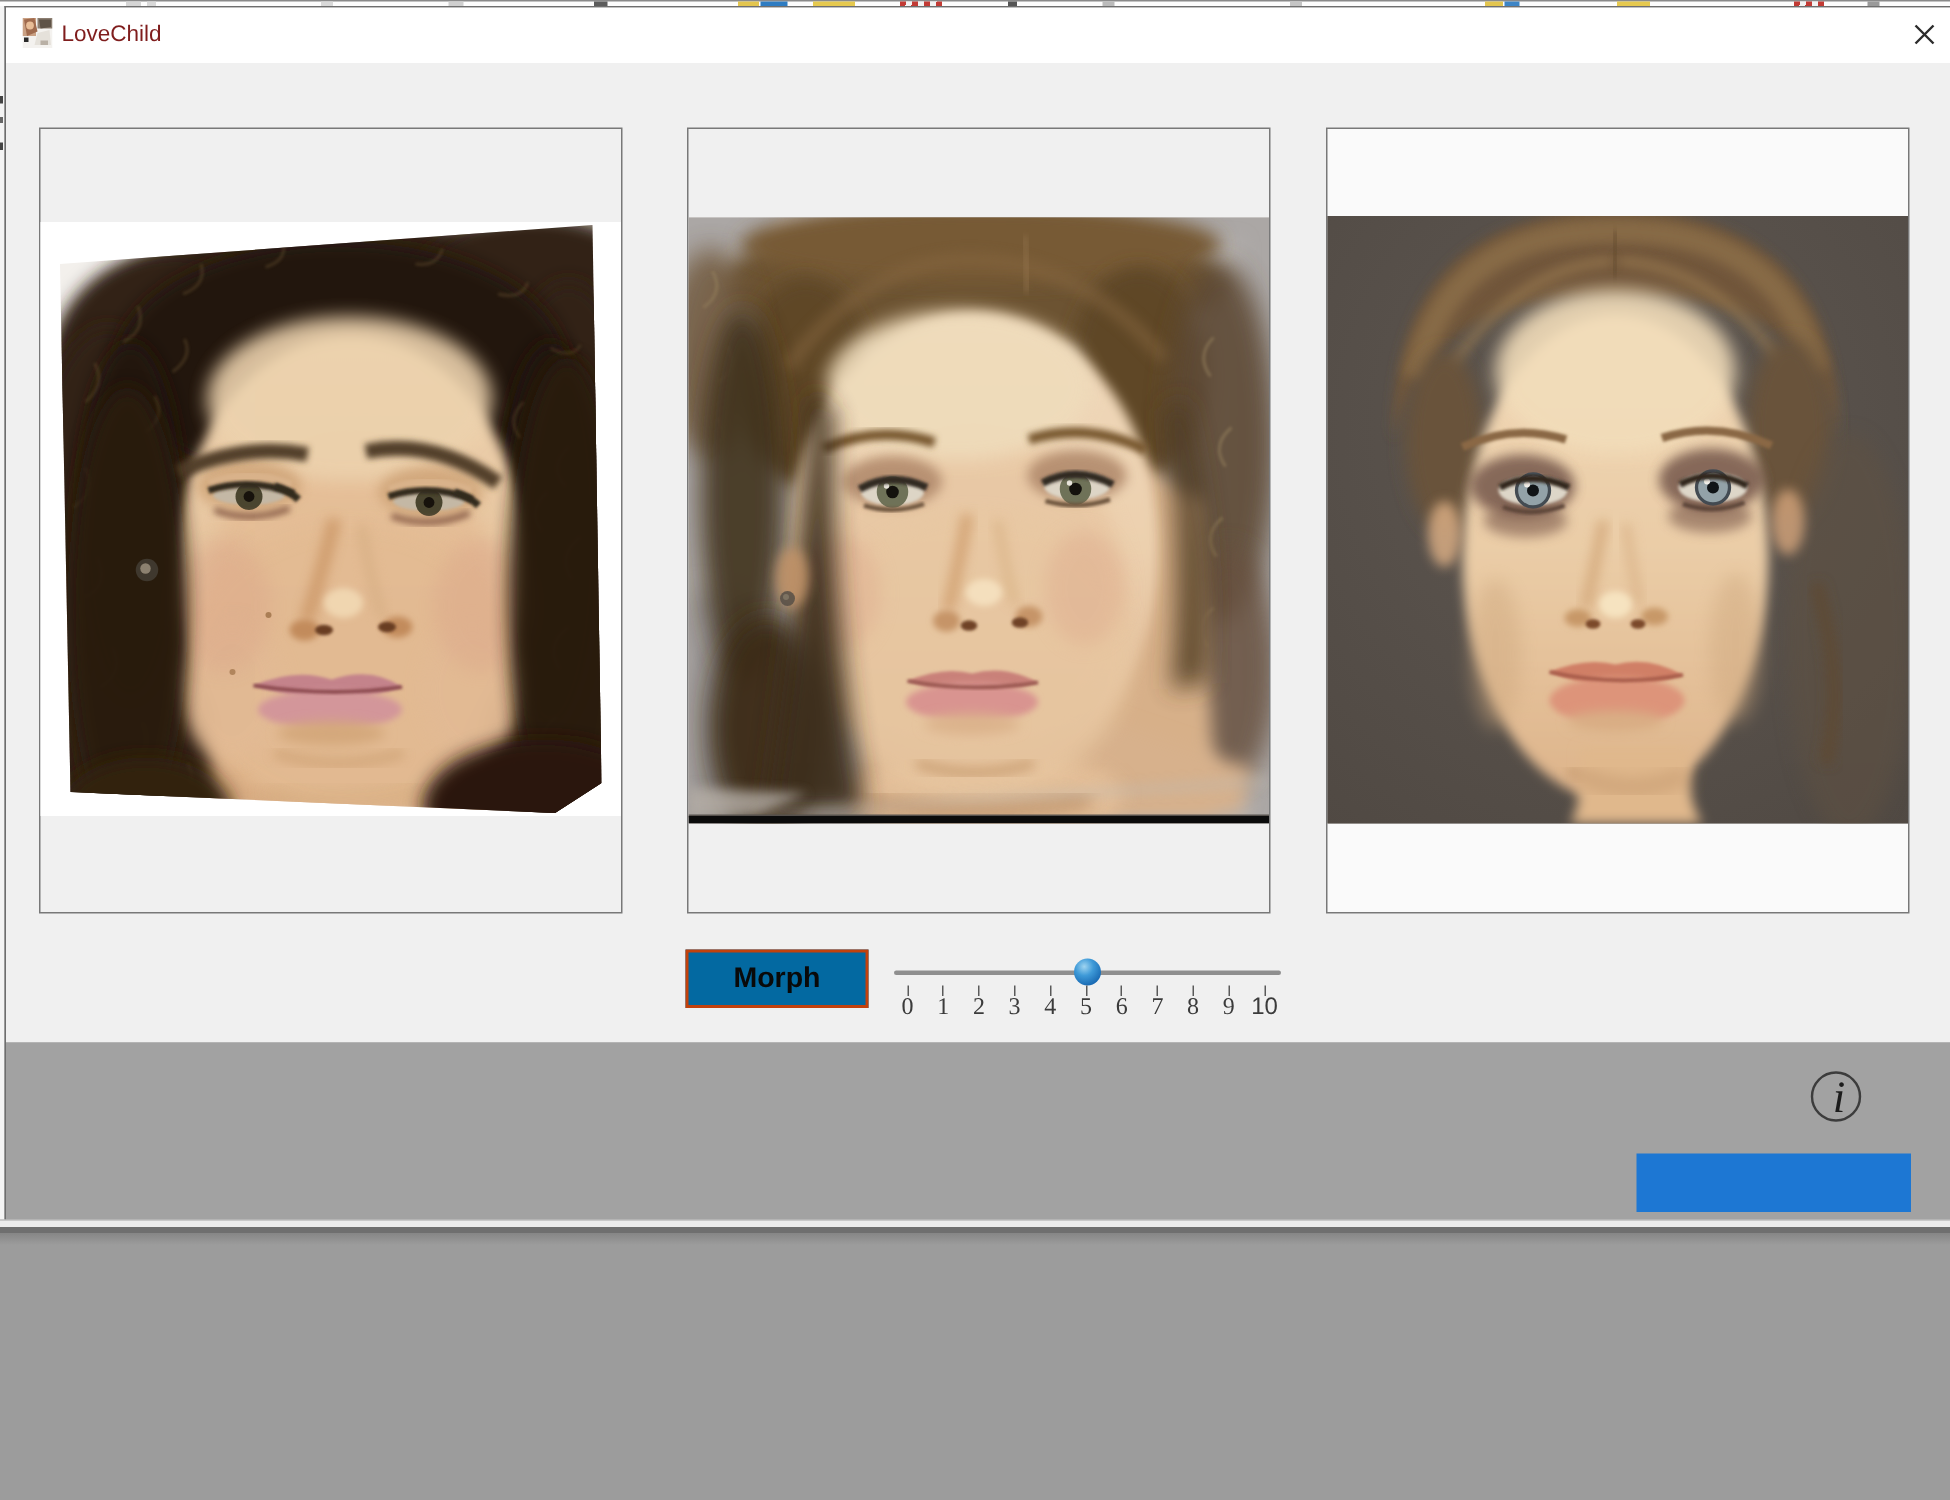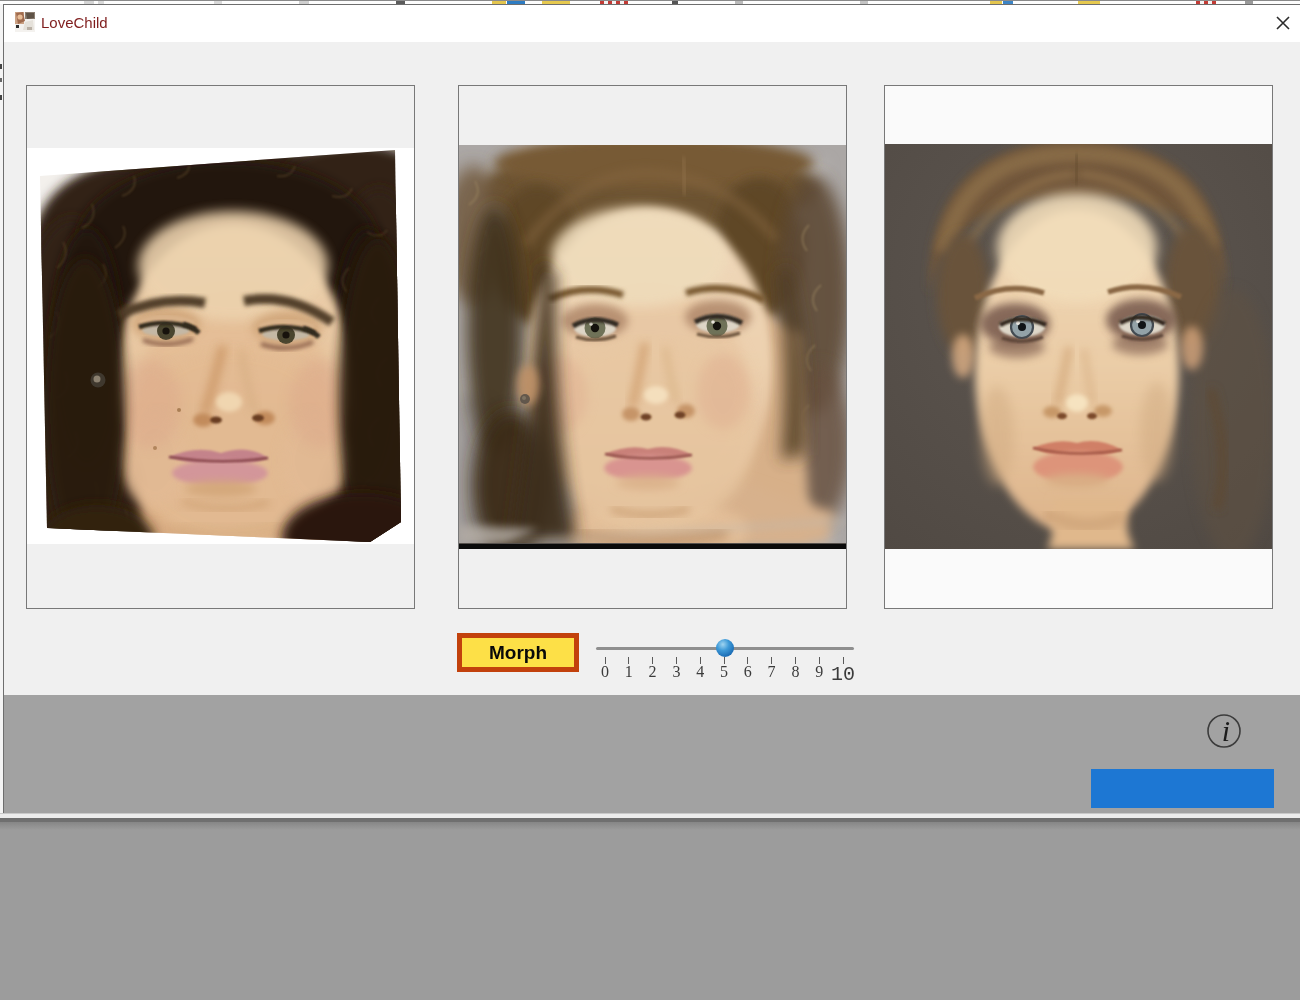--- a/index.html
+++ b/index.html
@@ -383,21 +383,21 @@
         <ellipse cx="192" cy="337" rx="32" ry="7" fill="#d9af85" filter="url(#f3b4)"></ellipse>
 
         <path d="M160,370 Q192,380 226,370" fill="none" stroke="#c89c72" stroke-width="6" filter="url(#f3b4)"></path>
 
         <path d="M168,355 C170,382 167,396 162,405 L250,405 C243,395 240,380 242,355 Z" fill="#e0b88c" filter="url(#f3b4)"></path>
         <path d="M166,372 Q203,390 240,372" fill="none" stroke="#c79c72" stroke-width="8" filter="url(#f3b6)"></path>
       </g>
     </svg>
   </div>
 
-  <div class="abs" style="left:457px;top:633px;width:122px;height:39px;background:#fde047;border:5px solid #c2410c;box-sizing:border-box;
+  <div class="abs" style="left:457px;top:633px;width:122px;height:39px;background:#0369a1;border:2px solid #c2410c;box-sizing:border-box;
       display:flex;align-items:center;justify-content:center;font-weight:bold;font-size:19px;color:#090909;">Morph</div>
 
   <div class="abs" style="left:596px;top:647px;width:258px;height:3px;background:#8f8f8f;border-radius:2px;"></div>
   <svg class="abs" style="left:714px;top:637px;" width="22" height="22" viewBox="0 0 22 22">
     <defs>
       <radialGradient id="ballg" cx="0.38" cy="0.3" r="0.75">
         <stop offset="0" stop-color="#9fd4f0"></stop>
         <stop offset="0.45" stop-color="#3e9ad8"></stop>
         <stop offset="1" stop-color="#1565af"></stop>
       </radialGradient>
@@ -420,21 +420,21 @@
   <div class="abs" style="left:712.0px;top:663px;width:24px;height:16px;text-align:center;font-family:'Liberation Serif',serif;font-size:16px;color:#3b3b3b;">5</div>
   <div class="abs" style="left:747.3px;top:657px;width:1px;height:7px;background:#5a5a5a;"></div>
   <div class="abs" style="left:735.8px;top:663px;width:24px;height:16px;text-align:center;font-family:'Liberation Serif',serif;font-size:16px;color:#3b3b3b;">6</div>
   <div class="abs" style="left:771.1px;top:657px;width:1px;height:7px;background:#5a5a5a;"></div>
   <div class="abs" style="left:759.6px;top:663px;width:24px;height:16px;text-align:center;font-family:'Liberation Serif',serif;font-size:16px;color:#3b3b3b;">7</div>
   <div class="abs" style="left:794.9px;top:657px;width:1px;height:7px;background:#5a5a5a;"></div>
   <div class="abs" style="left:783.4px;top:663px;width:24px;height:16px;text-align:center;font-family:'Liberation Serif',serif;font-size:16px;color:#3b3b3b;">8</div>
   <div class="abs" style="left:818.7px;top:657px;width:1px;height:7px;background:#5a5a5a;"></div>
   <div class="abs" style="left:807.2px;top:663px;width:24px;height:16px;text-align:center;font-family:'Liberation Serif',serif;font-size:16px;color:#3b3b3b;">9</div>
   <div class="abs" style="left:842.5px;top:657px;width:1px;height:7px;background:#5a5a5a;"></div>
-  <div class="abs" style="left:831.0px;top:663px;width:24px;height:16px;text-align:center;font-family:Liberation Mono, monospace;font-size:20px;color:#3b3b3b;">10</div>
+  <div class="abs" style="left:831.0px;top:663px;width:24px;height:16px;text-align:center;font-family:Liberation Sans, sans-serif;font-size:16px;color:#3b3b3b;">10</div>
   </div>
 
   <div class="abs" style="left:4px;top:695px;width:1296px;height:118px;background:#a2a2a2;"></div>
 
   <svg class="abs" style="left:1205px;top:712px;" width="40" height="40" viewBox="0 0 40 40">
     <circle cx="19" cy="19" r="16" fill="none" stroke="#3c3c3c" stroke-width="1.6"></circle>
     <text x="21" y="29" font-family="Liberation Serif,serif" font-style="italic" font-size="30" fill="#1c1c1c" text-anchor="middle">i</text>
   </svg>
 
   <div class="abs" style="left:1091px;top:769px;width:183px;height:39px;background:#1d77d3;"></div>

